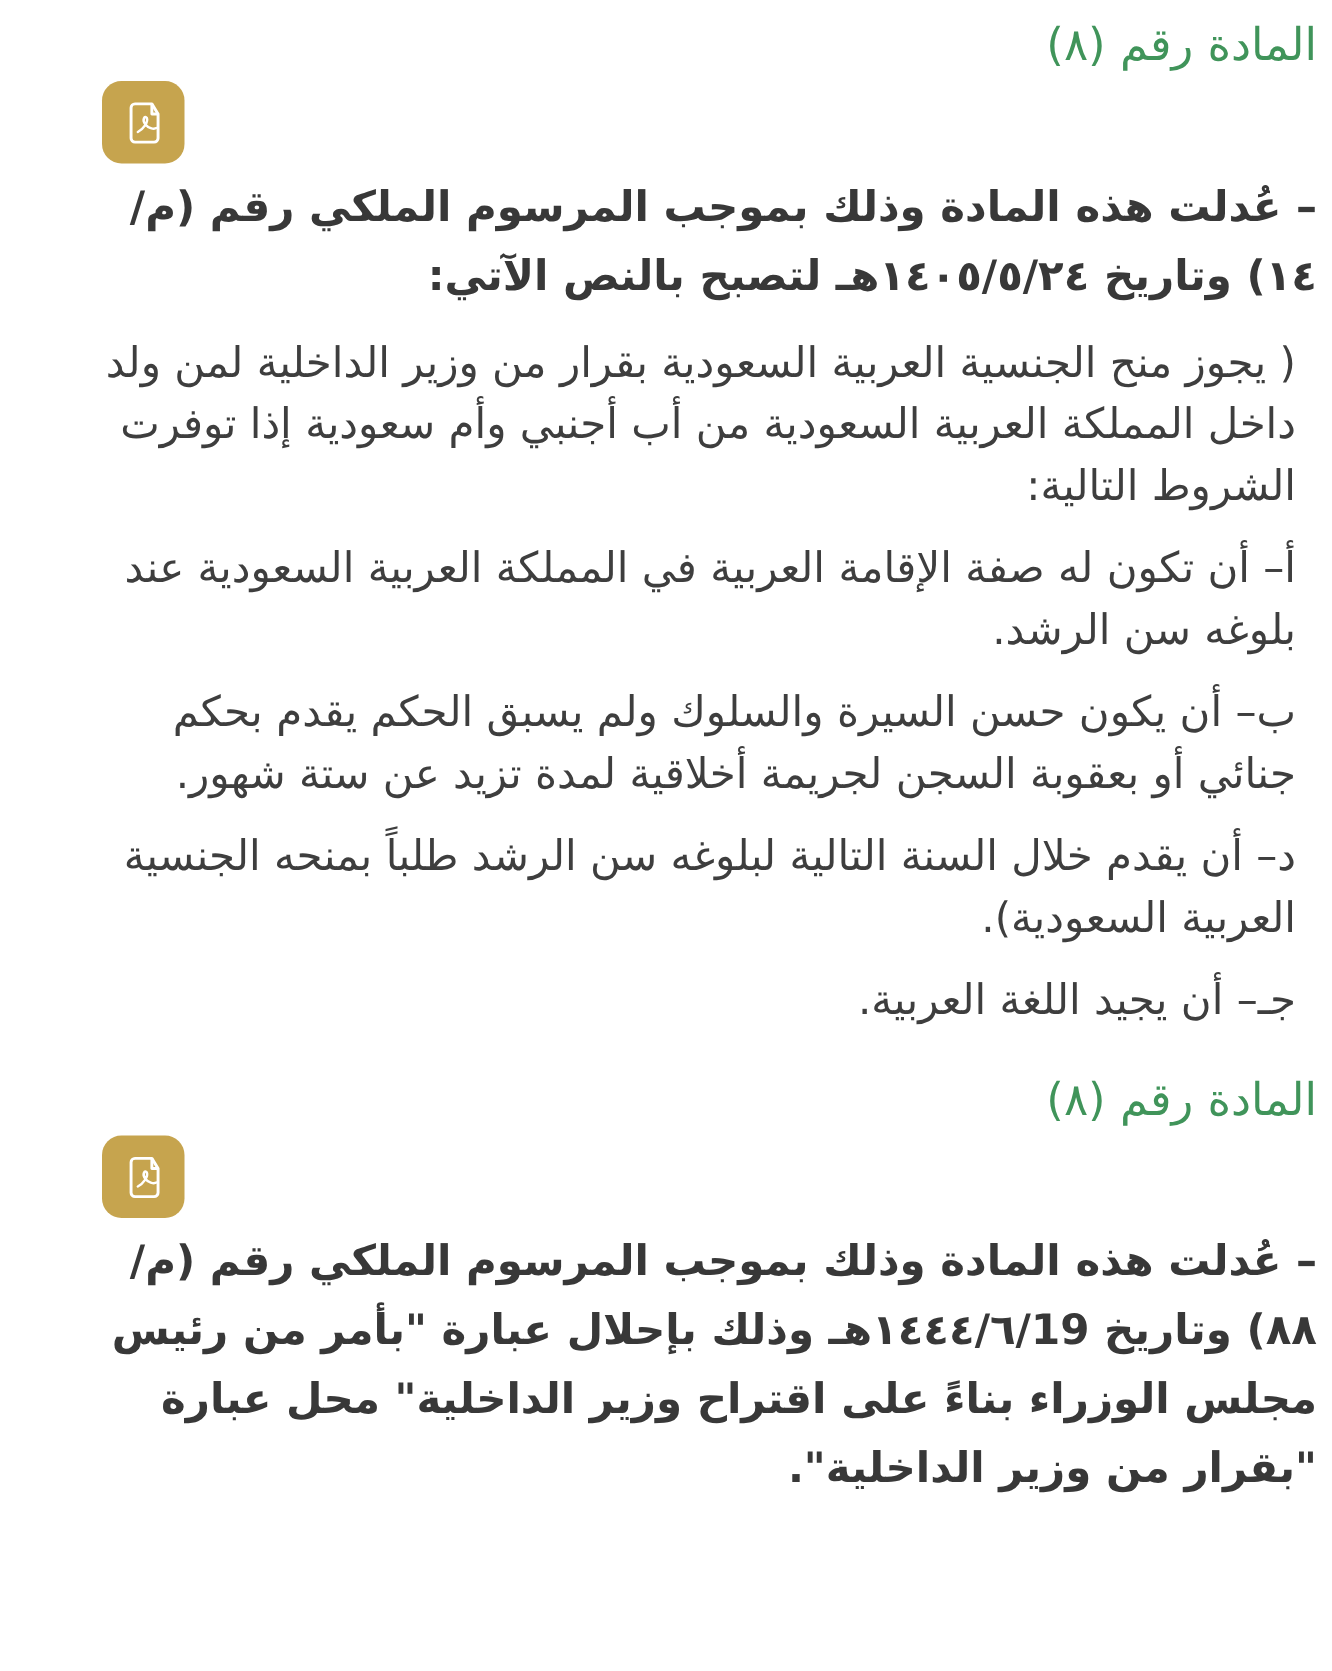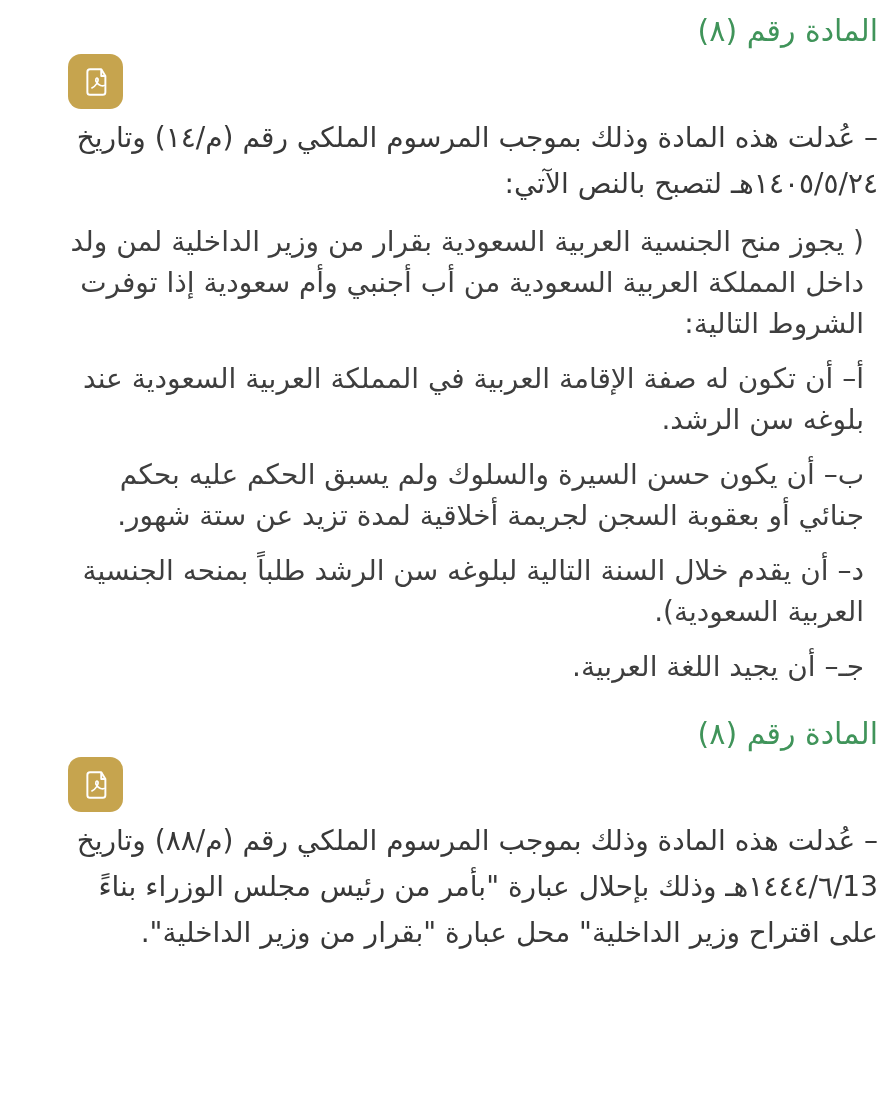--- a/index.html
+++ b/index.html
@@ -39,21 +39,21 @@
     height:55px;
     background:var(--gold);
     border:none;
     border-radius:13px;
     margin:2px auto 6px 23px; 
     cursor:pointer;
     padding:0;
   }
   .pdf-button svg{display:block;}
   .amendment-note{
-    font-weight:normal;
+    font-weight:bold;
     font-size:28px;
     line-height:46px;
     color:var(--bold-text);
     text-align:right;
     margin:6px 0 4px;
   }
   .article-text{
     font-size:28px;
     line-height:41px;
     color:var(--text);
@@ -74,32 +74,32 @@
         <path d="M31 7 v9 h5.5" stroke="#FFFFFF" stroke-width="2.6" stroke-linejoin="round"></path>
         <path d="M18.5 32 c5 -2.5 9.5 -9 8 -12.5 c-1.7 -2.6 -4.6 1.3 -1.4 5.6 c2.4 3.2 7.4 4.9 9.9 3.4" stroke="#FFFFFF" stroke-width="2.2" stroke-linecap="round"></path>
       </svg>
     </span>
   </button>
 
   <p class="amendment-note">– عُدلت هذه المادة وذلك بموجب المرسوم الملكي رقم (م/١٤) وتاريخ ١٤٠٥/٥/٢٤هـ لتصبح بالنص الآتي:</p>
 
   <p class="article-text">( يجوز منح الجنسية العربية السعودية بقرار من وزير الداخلية لمن ولد داخل المملكة العربية السعودية من أب أجنبي وأم سعودية إذا توفرت الشروط التالية:</p>
   <p class="article-text">أ– أن تكون له صفة الإقامة العربية في المملكة العربية السعودية عند بلوغه سن الرشد.</p>
-  <p class="article-text">ب– أن يكون حسن السيرة والسلوك ولم يسبق الحكم عليه بحكم جنائي أو بعقوبة السجن لجريمة أخلاقية لمدة تزيد عن ستة شهور.</p>
+  <p class="article-text">ب– أن يكون حسن السيرة والسلوك ولم يسبق الحكم يقدم بحكم جنائي أو بعقوبة السجن لجريمة أخلاقية لمدة تزيد عن ستة شهور.</p>
   <p class="article-text">د– أن يقدم خلال السنة التالية لبلوغه سن الرشد طلباً بمنحه الجنسية العربية السعودية).</p>
   <p class="article-text">جـ– أن يجيد اللغة العربية.</p>
 </section>
 
 <section class="article-section second">
   <h1 class="article-heading">المادة رقم (٨)</h1>
 
   <button class="pdf-button">
     <span>
       <svg width="36" height="36" viewBox="0 0 48 48" fill="none">
         <path d="M31 7 H16 a3.5 3.5 0 0 0 -3.5 3.5 v27 a3.5 3.5 0 0 0 3.5 3.5 h17 a3.5 3.5 0 0 0 3.5 -3.5 V16 Z" stroke="#FFFFFF" stroke-width="2.6" stroke-linejoin="round"></path>
         <path d="M31 7 v9 h5.5" stroke="#FFFFFF" stroke-width="2.6" stroke-linejoin="round"></path>
         <path d="M18.5 32 c5 -2.5 9.5 -9 8 -12.5 c-1.7 -2.6 -4.6 1.3 -1.4 5.6 c2.4 3.2 7.4 4.9 9.9 3.4" stroke="#FFFFFF" stroke-width="2.2" stroke-linecap="round"></path>
       </svg>
     </span>
   </button>
 
-  <p class="amendment-note">– عُدلت هذه المادة وذلك بموجب المرسوم الملكي رقم (م/٨٨) وتاريخ ١٤٤٤/٦/13هـ وذلك بإحلال عبارة "بأمر من رئيس مجلس الوزراء بناءً على اقتراح وزير الداخلية" محل عبارة "بقرار من وزير الداخلية".</p>
+  <p class="amendment-note">– عُدلت هذه المادة وذلك بموجب المرسوم الملكي رقم (م/٨٨) وتاريخ ١٤٤٤/٦/19هـ وذلك بإحلال عبارة "بأمر من رئيس مجلس الوزراء بناءً على اقتراح وزير الداخلية" محل عبارة "بقرار من وزير الداخلية".</p>
 </section>
 
 </body></html>

